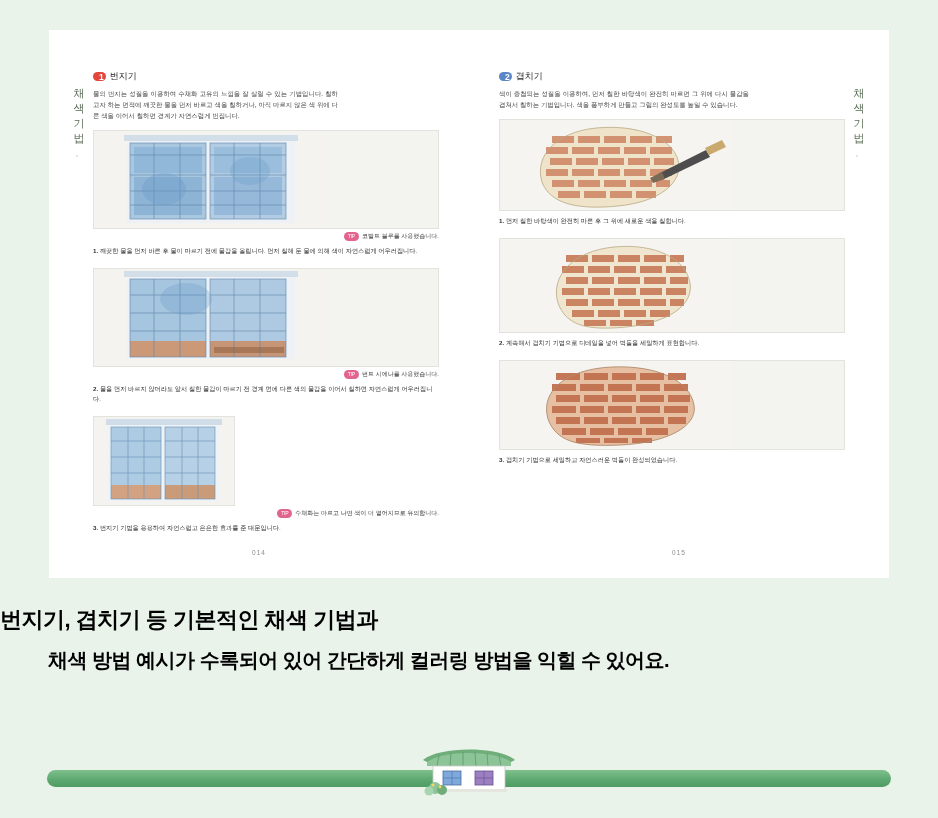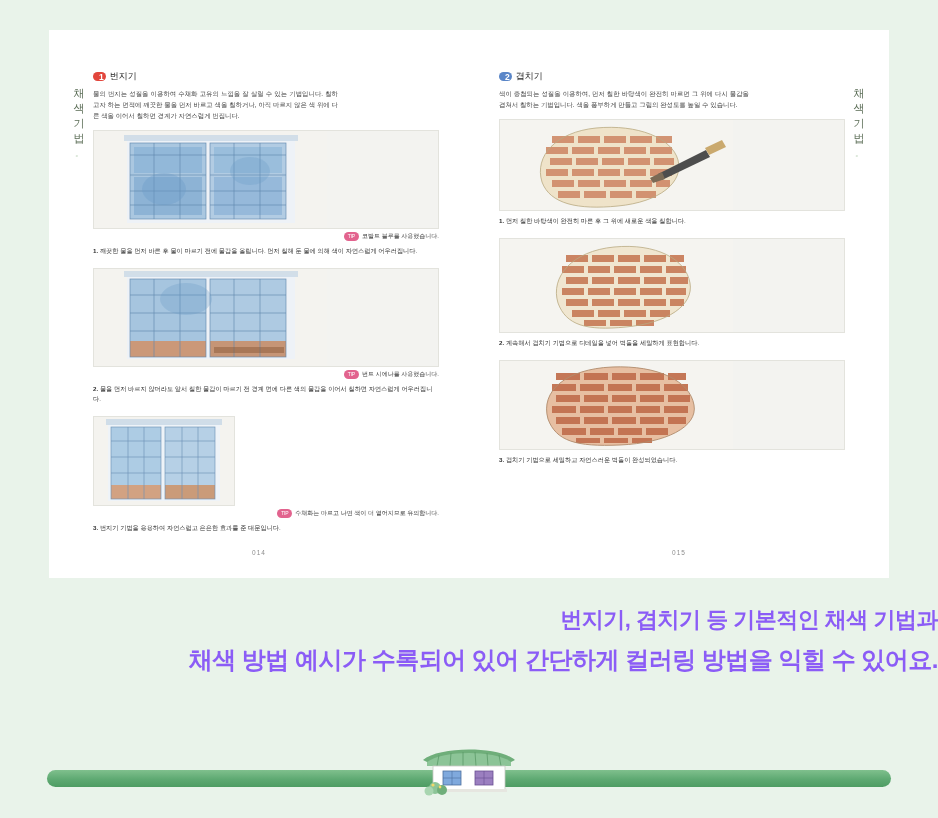--- a/index.html
+++ b/index.html
@@ -159,30 +159,30 @@
   .brick-art { width: 233px; height: 90px; display: block; }
   .brick-art2 { width: 233px; height: 93px; display: block; }
   .brick-art3 { width: 233px; height: 88px; display: block; }
 
   
   .promo {
     position: absolute;
     left: 0;
     top: 600px;
     width: 938px;
-    text-align: right;
-    color: #8b5cf6;
+    text-align: left;
+    color: #000000;
   }
   .promo-line {
     font-size: 22px;
     font-weight: bold;
     letter-spacing: -0.5px;
     line-height: 40px;
   }
-  .promo-line.l2 { font-size: 24px; }
+  .promo-line.l2 { font-size: 20px; padding-left: 48px; }
 
   
   .bottom-bar {
     position: absolute;
     left: 47px;
     top: 770px;
     width: 844px;
     height: 17px;
     background: linear-gradient(180deg,#7fc08d 0%, #5ea972 55%, #4e9c63 100%);
     border-radius: 9px;

